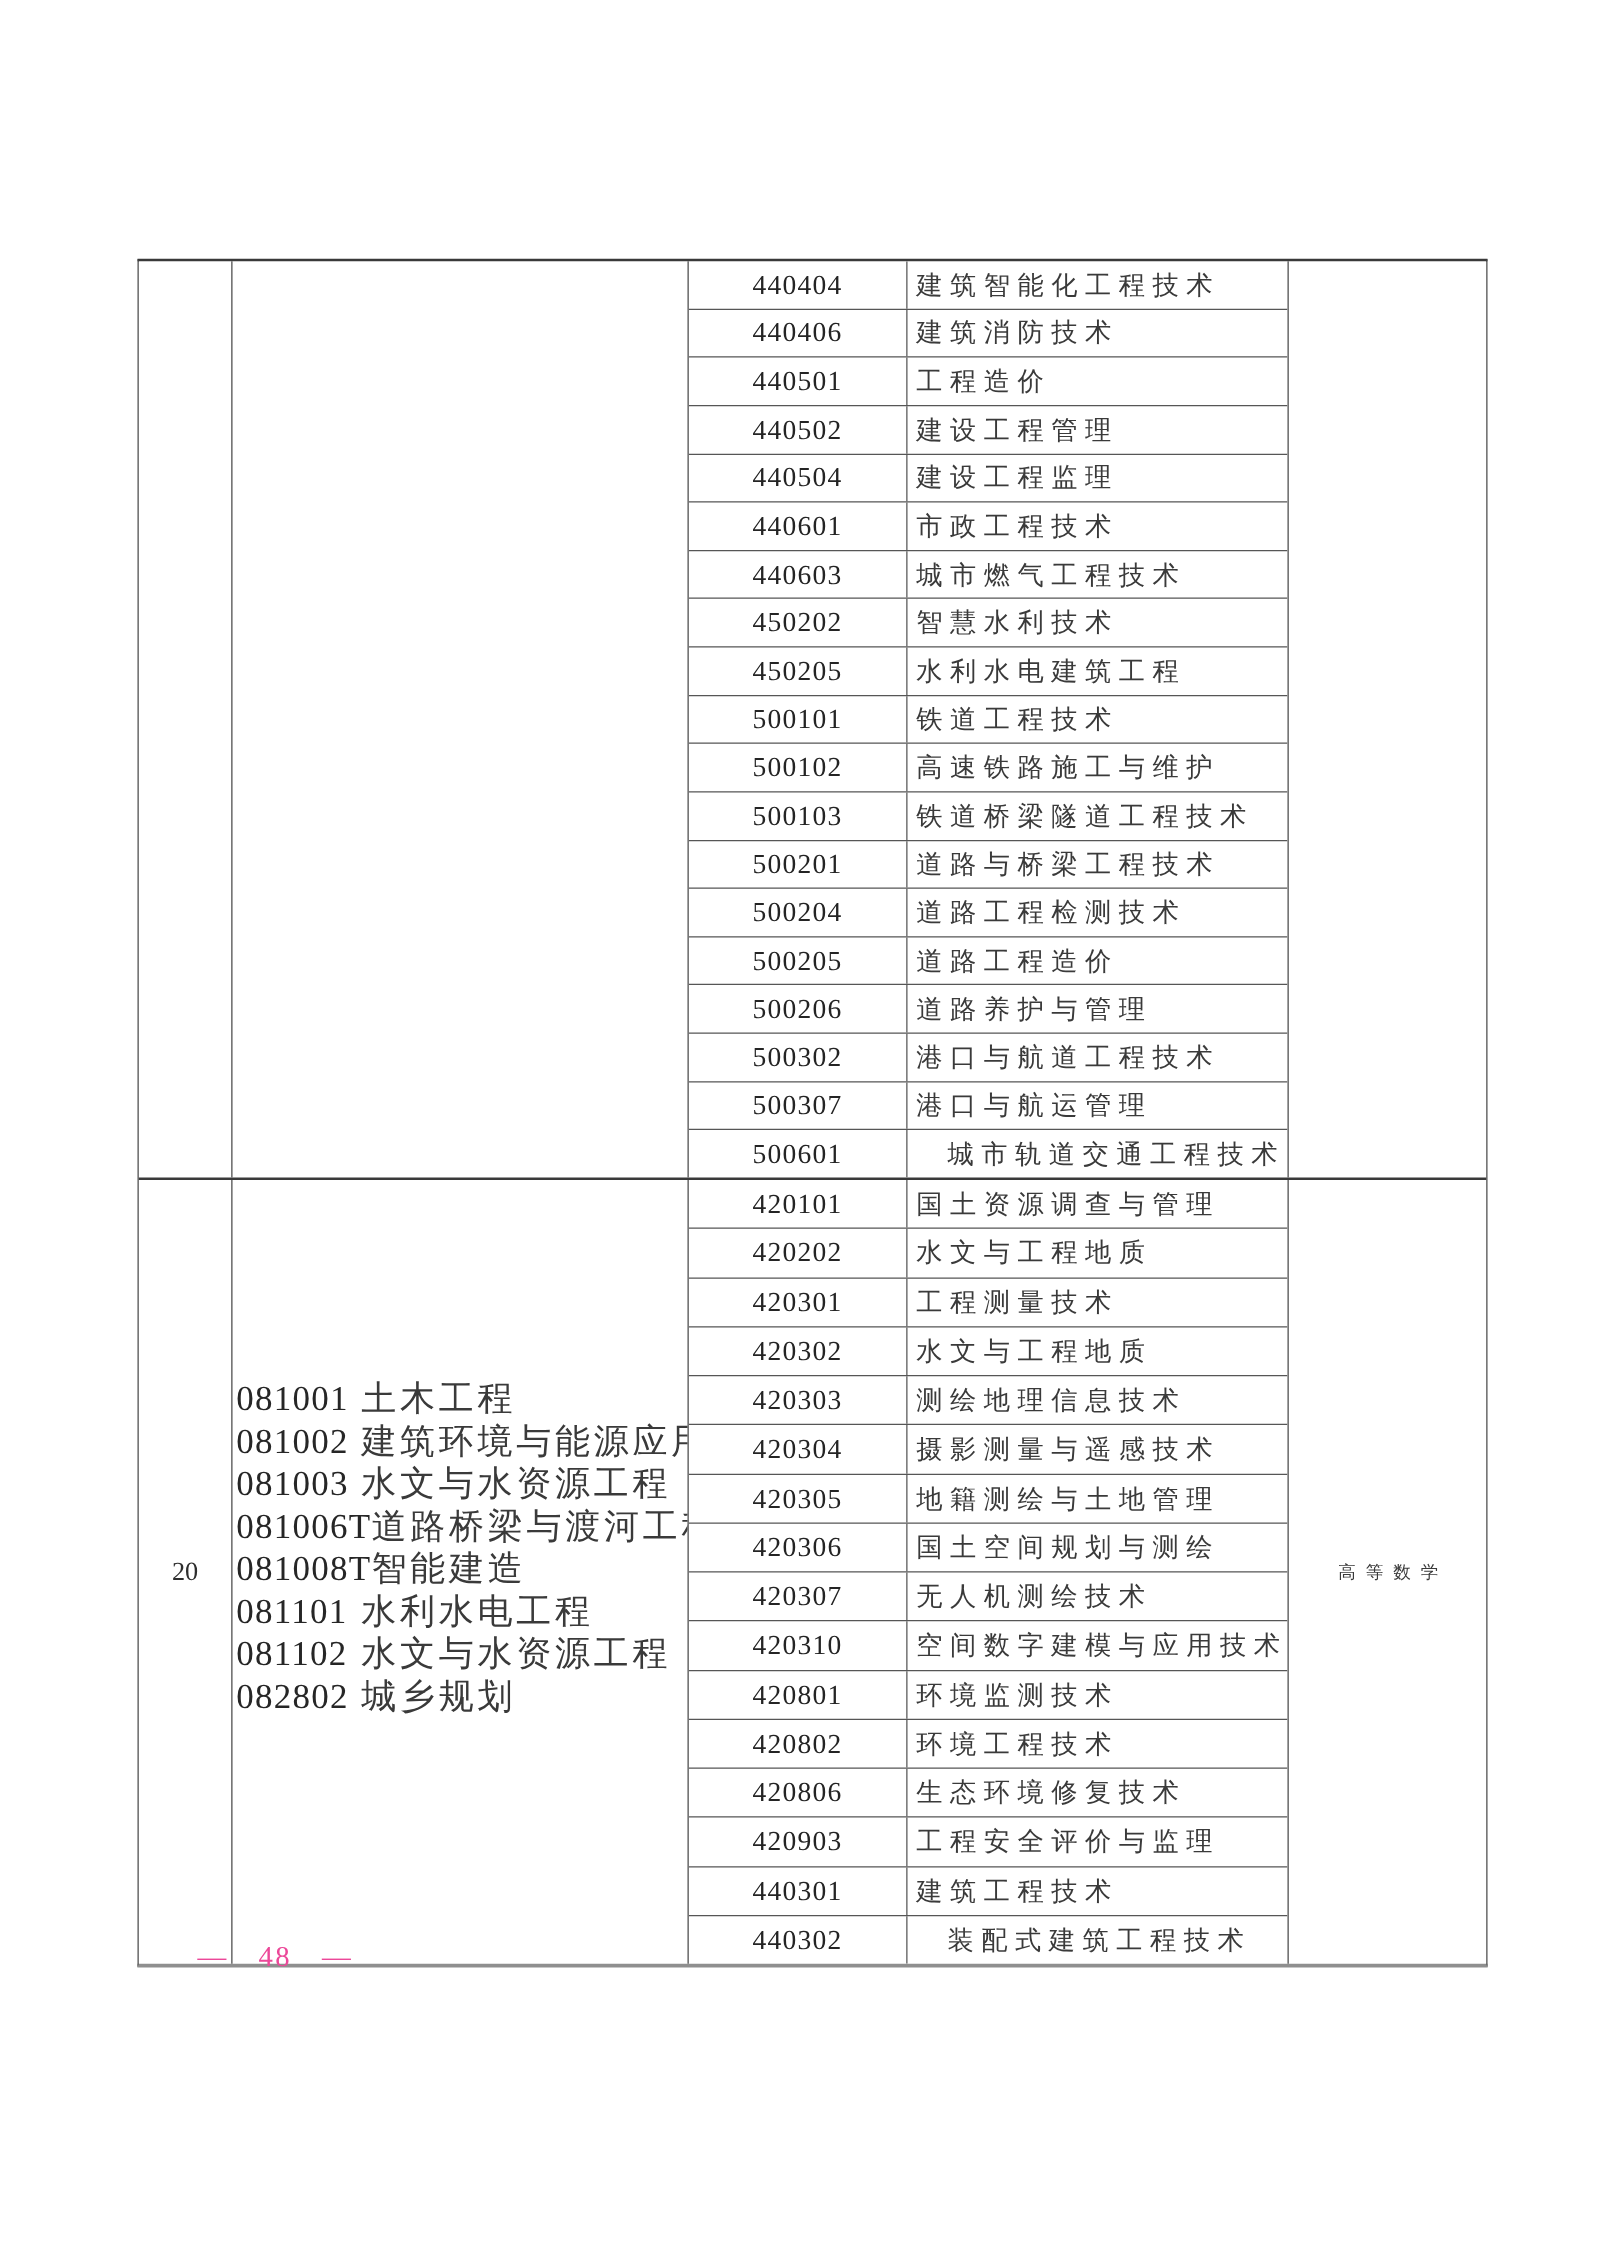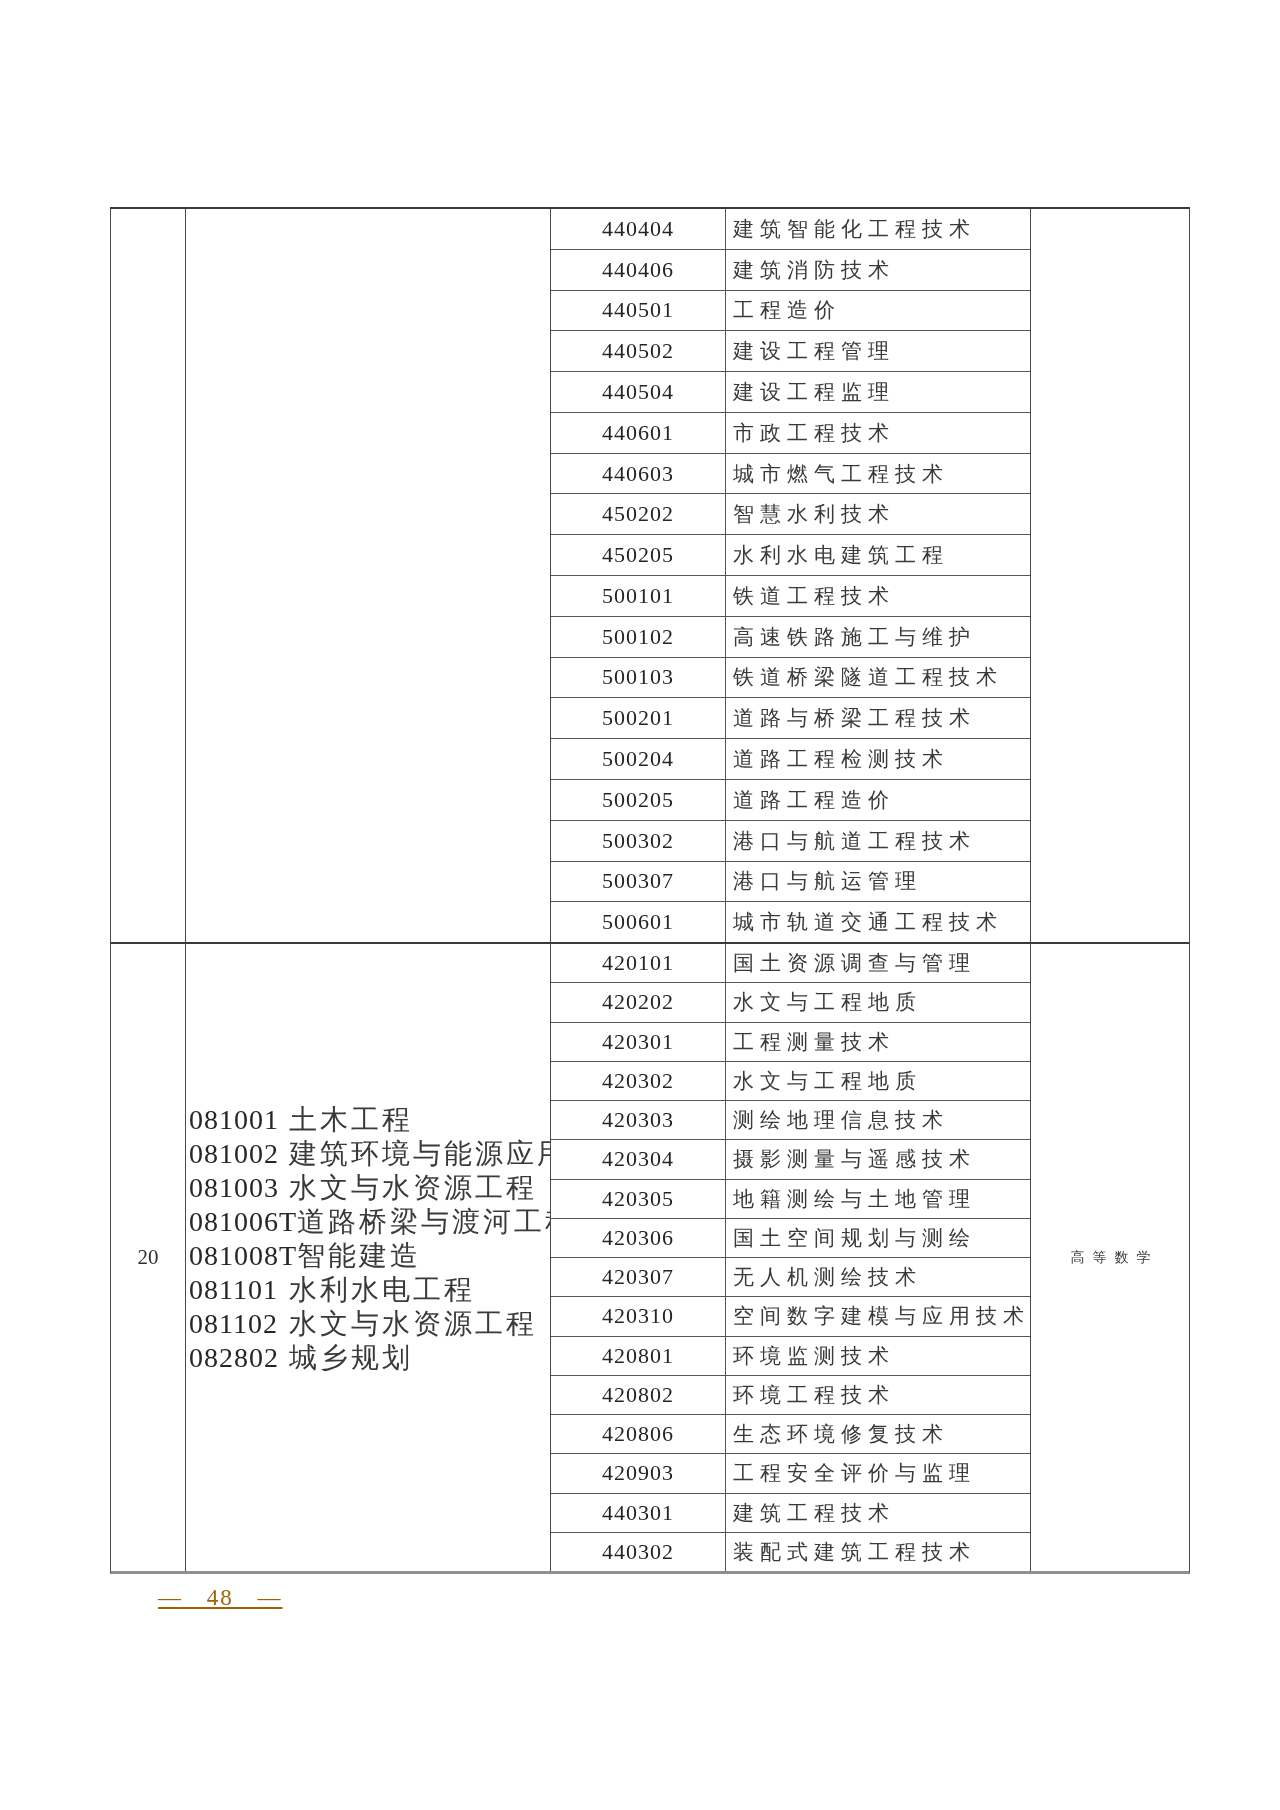--- a/index.html
+++ b/index.html
@@ -62,43 +62,43 @@
   .spec-rows{
     display:flex;flex-direction:column;height:100%;
   }
   .spec-row{
     flex:1;
     display:grid;
     grid-template-columns:175px 1fr;
     border-bottom:1px solid var(--rowline);
     box-sizing:border-box;
   }
-  .spec-row:last-child{border-bottom:none;}
+  .spec-row:last-child{border-bottom:none;gap:25px;}
   .spec-code{
     display:flex;align-items:center;justify-content:center;
     border-right:1px solid var(--rowline);
     font-size:22px;letter-spacing:1px;color:#242424;
     box-sizing:border-box;
   }
   .spec-name{
     display:flex;align-items:center;
     padding-left:7px;
     font-size:21px;letter-spacing:6px;color:var(--ink2);
     white-space:nowrap;
   }
   .col-subject{
     display:flex;align-items:center;justify-content:center;
     font-size:14px;letter-spacing:8px;color:var(--ink2);
     text-indent:8px;
   }
   .page-number{
     position:absolute;
-    left:158px;top:1585px;
-    font-size:23px;color:#a16207;
-    word-spacing:16px;letter-spacing:2px;text-decoration:underline;
+    left:158px;top:1553px;
+    font-size:23px;color:#ec4899;
+    word-spacing:16px;letter-spacing:2px;
   }
 </style>
 </head>
 <body>
 
 <div class="page">
 
   <div class="doc-table">
 
     <div class="section sec-0">
@@ -164,20 +164,24 @@
             </div>
             <div class="spec-row">
               <div class="spec-code">500204</div>
               <div class="spec-name">道路工程检测技术</div>
             </div>
             <div class="spec-row">
               <div class="spec-code">500205</div>
               <div class="spec-name">道路工程造价</div>
             </div>
             <div class="spec-row">
+              <div class="spec-code">500206</div>
+              <div class="spec-name">道路养护与管理</div>
+            </div>
+            <div class="spec-row">
               <div class="spec-code">500302</div>
               <div class="spec-name">港口与航道工程技术</div>
             </div>
             <div class="spec-row">
               <div class="spec-code">500307</div>
               <div class="spec-name">港口与航运管理</div>
             </div>
             <div class="spec-row">
               <div class="spec-code">500601</div>
               <div class="spec-name">城市轨道交通工程技术</div>

